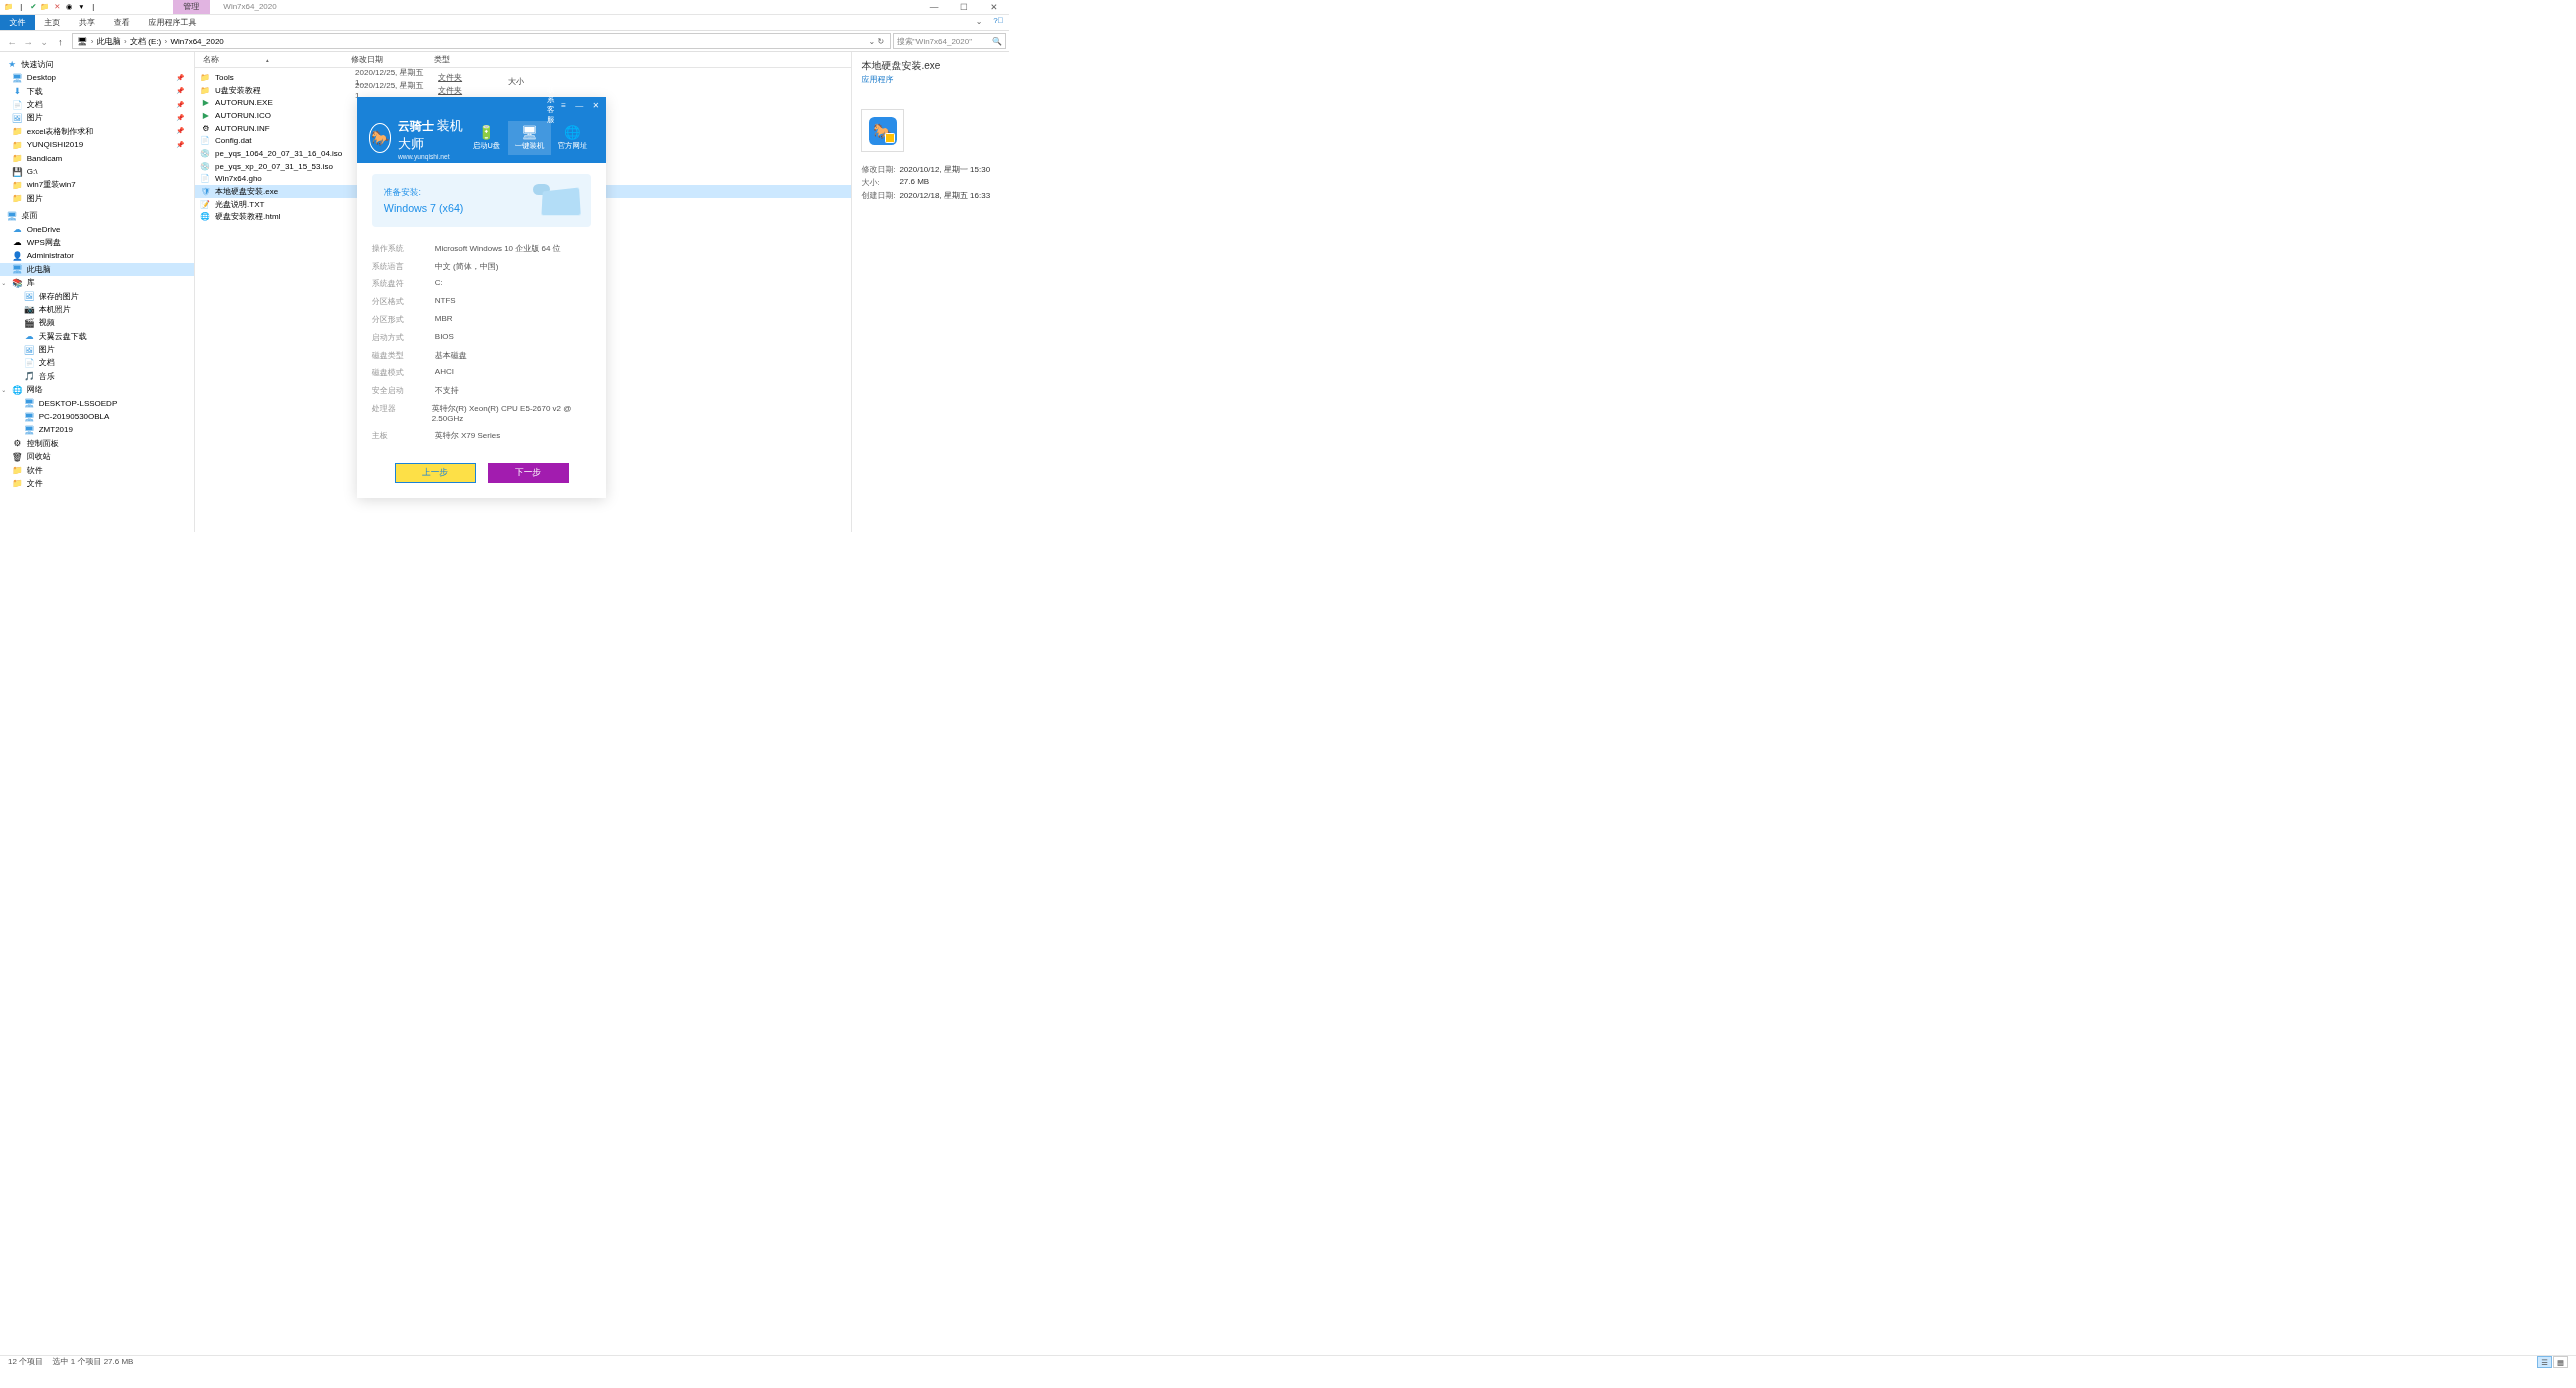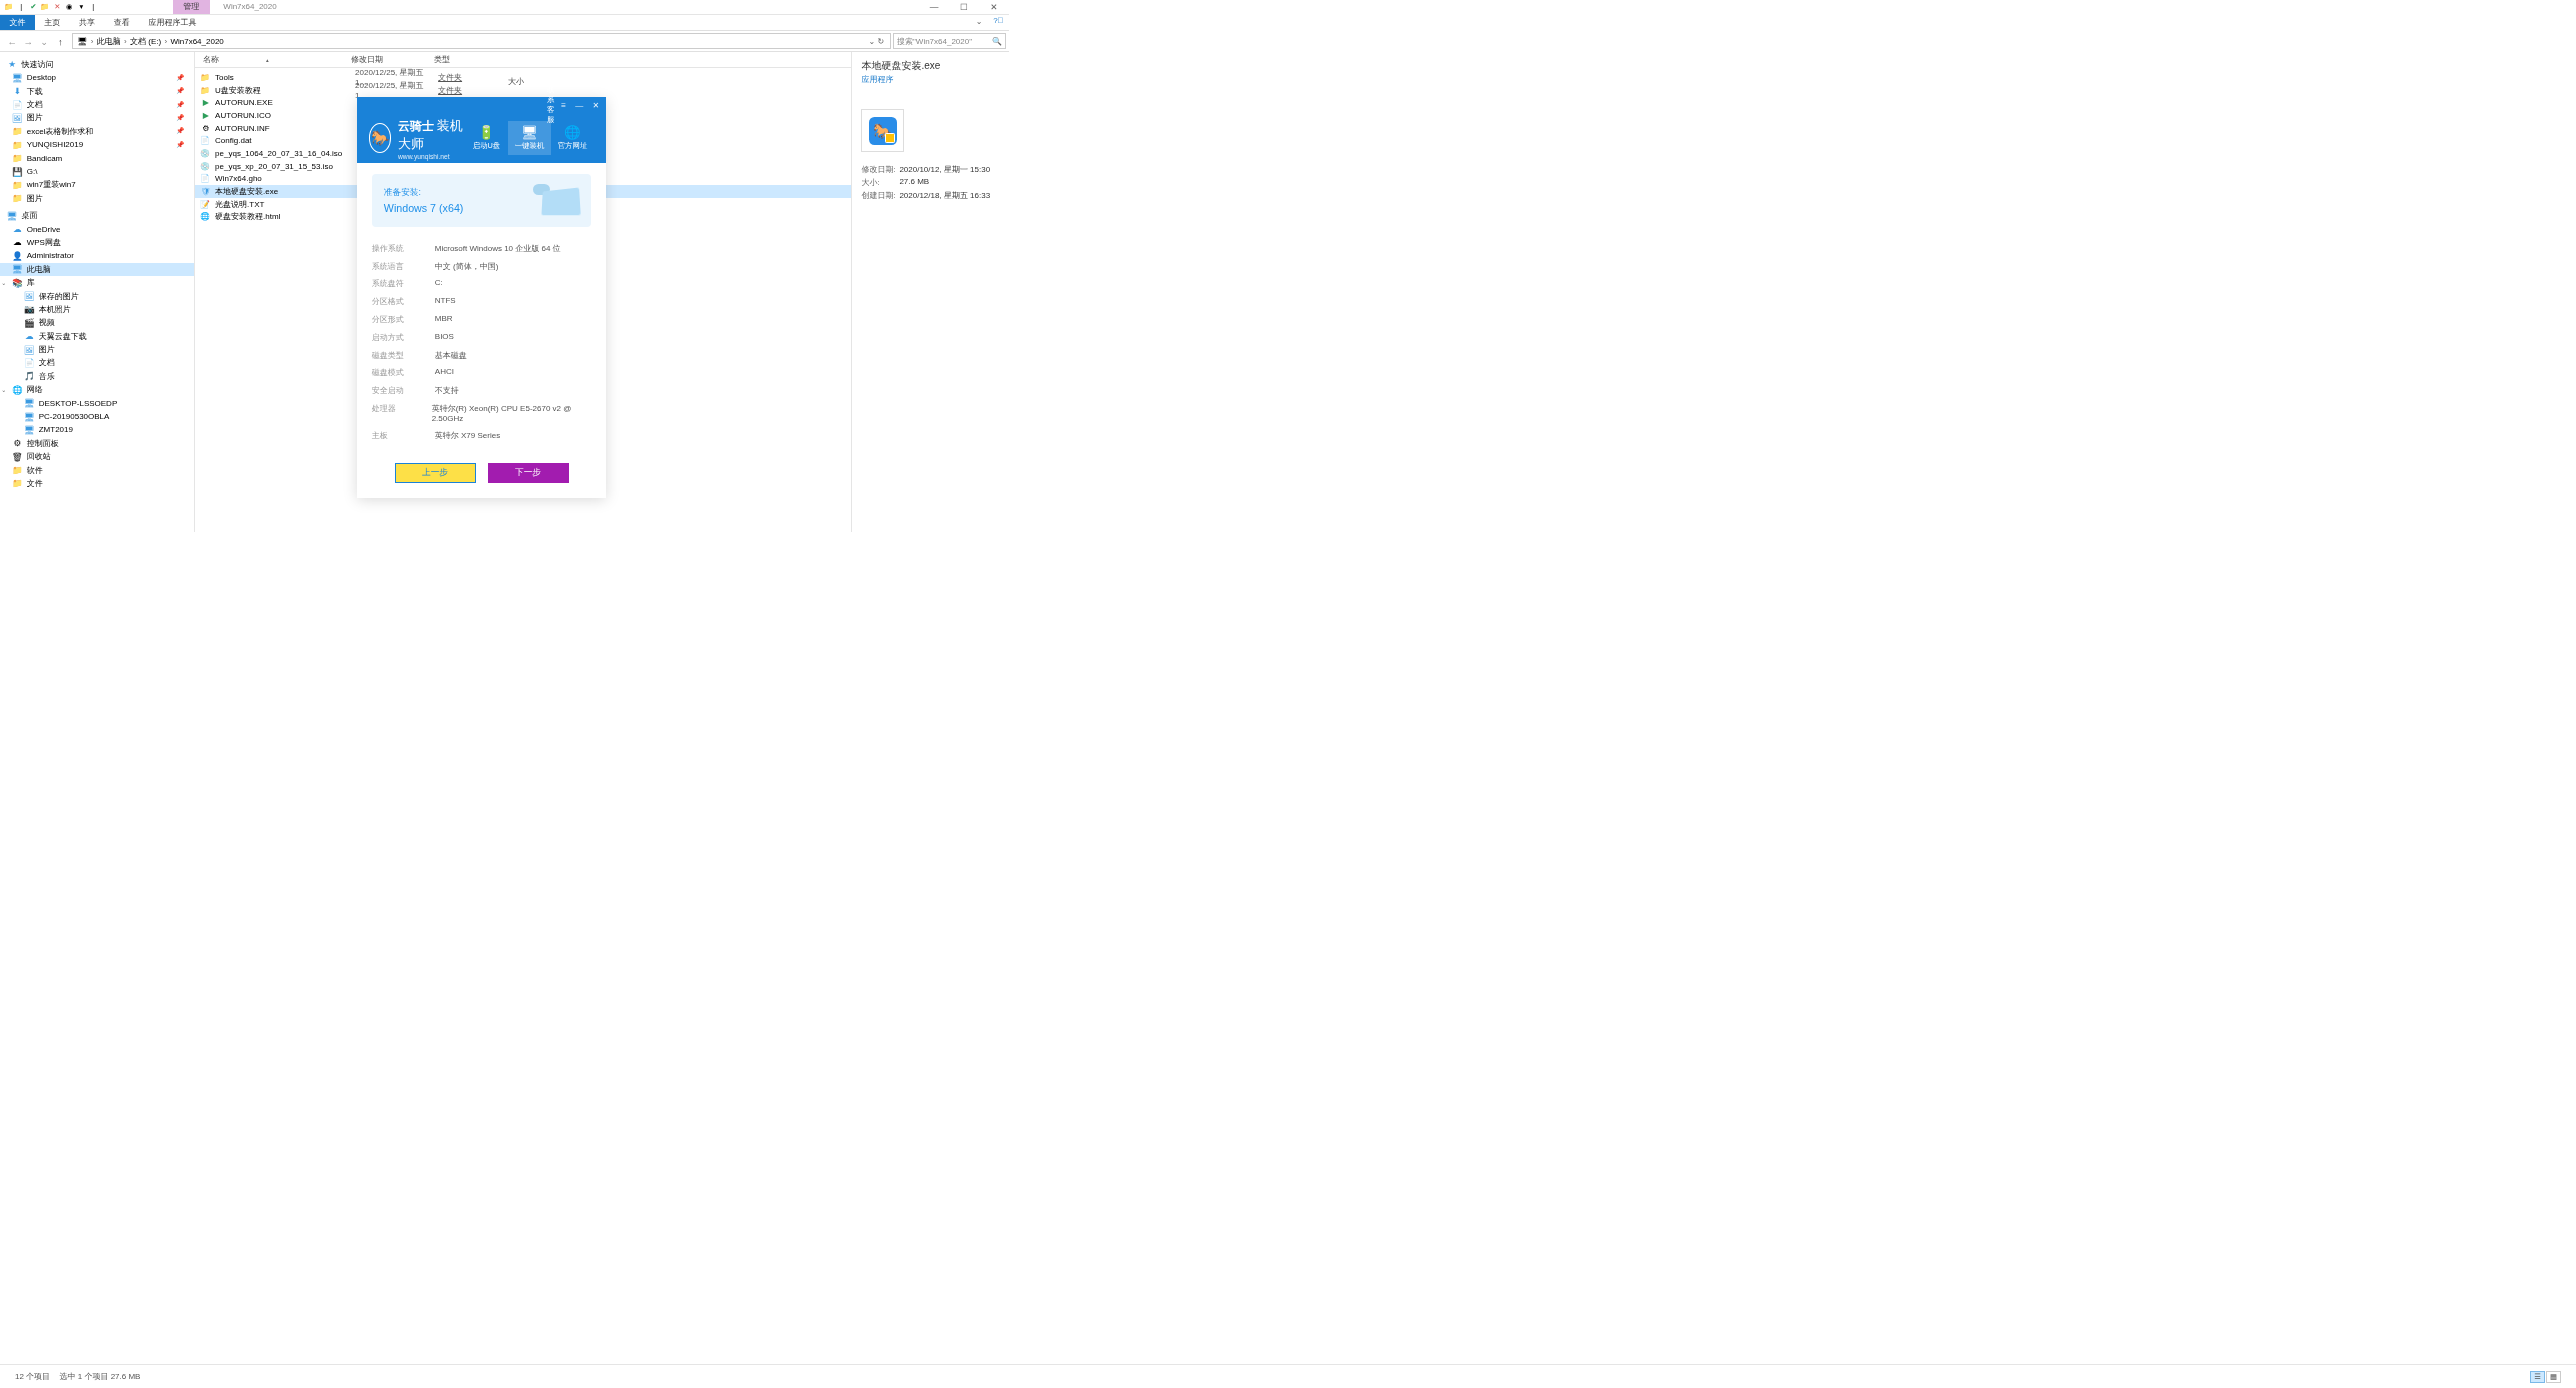--- a/index.html
+++ b/index.html
@@ -67,21 +67,21 @@
 .details .dtitle { font-size: 10px; color: #333; margin-bottom: 1.3px; }
 .details .dtype { font-size: 8px; color: #1979ca; margin-bottom: 24px; }
 .details .dicon { width: 43px; height: 43px; margin: 5.4px 0 12px 0; border: 0.7px solid #ddd; display: flex; align-items: center; justify-content: center; background: #fff; position: relative; }
 .details .dicon-inner { width: 28px; height: 28px; background: #2a8de8; border-radius: 5.4px; display: flex; align-items: center; justify-content: center; color: #fff; font-size: 14.8px; }
 .details .dicon-badge { position: absolute; right: 8px; bottom: 8px; width: 10.7px; height: 10.7px; background: #ffc107; border-radius: 1.3px; border: 0.7px solid #fff; }
 .details .drow { display: flex; font-size: 8px; margin-bottom: 2px; }
 .details .dlabel { width: 38px; color: #666; }
 .details .dval { color: #333; }
 
 
-.statusbar { position: absolute; bottom: 0; left: 0; right: 0; height: 24px; border-top: 0.7px solid #e5e5e5; display: flex; align-items: center; padding: 0 15px; font-size: 8px; color: #555; background: #fff; }
+.statusbar { position: absolute; bottom: 0; left: 0; right: 0; height: 33px; border-top: 0.7px solid #e5e5e5; display: flex; padding: 0 8px; font-size: 8px; color: #555; background: #fff; }
 .statusbar .sb-right { margin-left: auto; display: flex; gap: 1.3px; }
 .statusbar .sb-view { width: 14.8px; height: 12px; border: 0.7px solid #ccc; display: flex; align-items: center; justify-content: center; font-size: 7.4px; }
 .statusbar .sb-view.active { background: #cce8ff; border-color: #7ab8e8; }
 
 
 .dialog { position: absolute; left: 357px; top: 97px; width: 249px; background: #fff; box-shadow: 0 2.7px 13.4px rgba(0,0,0,0.15); }
 .dlg-titlebar { height: 16px; background: #1a82d8; display: flex; align-items: center; justify-content: flex-end; padding: 0 4px; gap: 4px; }
 .dlg-titlebar .tbtn { color: #fff; font-size: 8px; padding: 0 2.7px; opacity: 0.9; }
 .dlg-titlebar .contact { margin-right: auto; color: #fff; font-size: 7.4px; padding-left: 215px; }
 .dlg-header { background: #1a82d8; height: 50px; display: flex; align-items: center; padding: 0 12px; color: #fff; }

